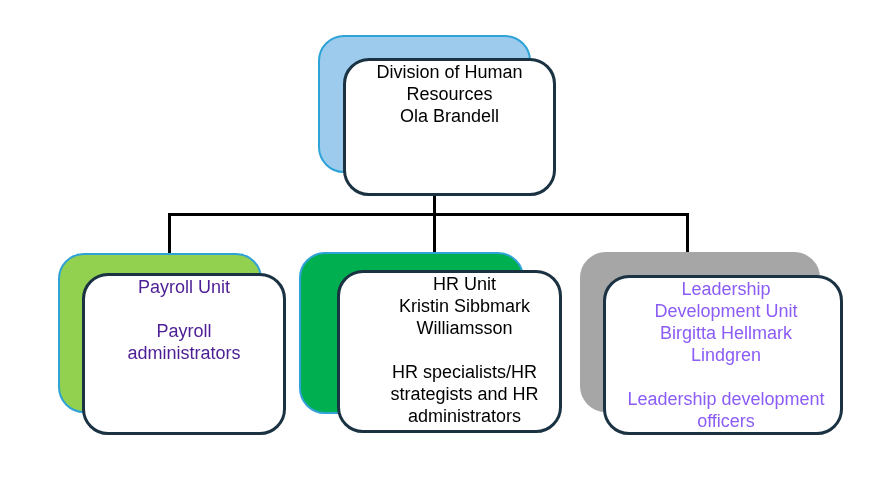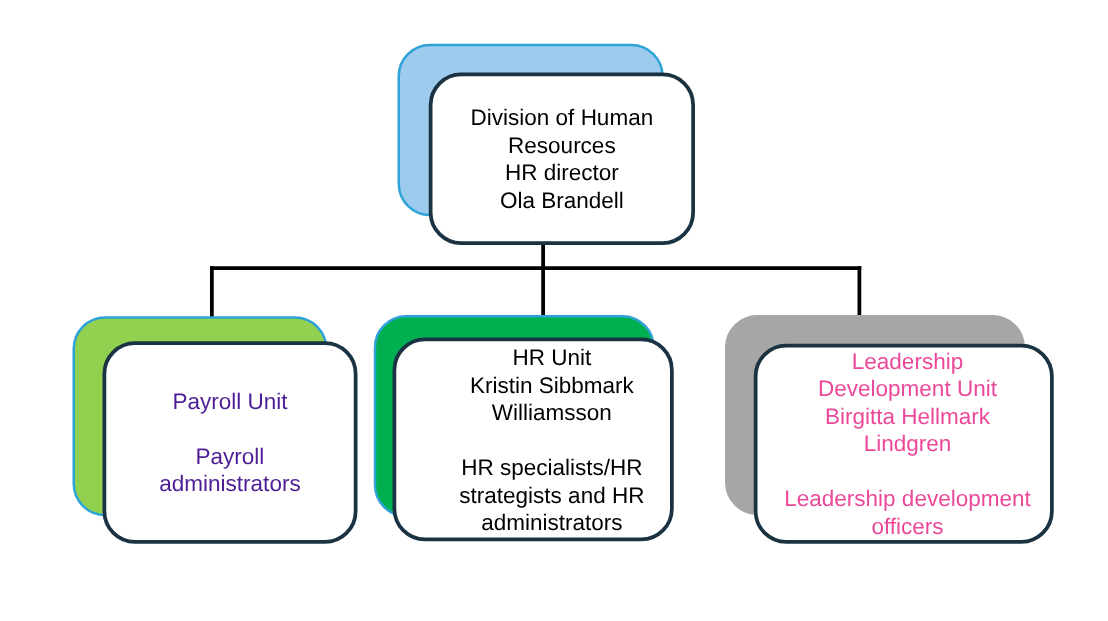--- a/index.html
+++ b/index.html
@@ -22,21 +22,20 @@
     box-sizing: border-box;
   }
   .node {
     position: absolute;
     background: #ffffff;
     border: 3px solid #1a3242;
     border-radius: 26px;
     box-sizing: border-box;
     display: flex;
     flex-direction: column;
-    justify-content: center;
     align-items: center;
     text-align: center;
     font-size: 18px;
     line-height: 22px;
     color: #000000;
     padding: 0 6px;
   }
   .node .txt {
     white-space: pre-line;
   }
@@ -45,21 +44,21 @@
   .connector {
     position: absolute;
     background: #000000;
   }
   
   #root-shadow       { left: 318px; top: 35px;  width: 213px; height: 138px; }
   #root-box          { left: 343px; top: 58px;  width: 213px; height: 138px; }
   #payroll-shadow    { left: 58px;  top: 253px; width: 204px; height: 160px; }
   #payroll-box       { left: 82px;  top: 273px; width: 204px; height: 162px; }
   #hr-shadow         { left: 299px; top: 252px; width: 225px; height: 162px; }
-  #hr-box            { left: 314px; top: 270px; width: 225px; height: 163px; padding-left: 36px; }
+  #hr-box            { left: 337px; top: 270px; width: 225px; height: 163px; padding-left: 36px; }
   #leadership-shadow { left: 580px; top: 252px; width: 240px; height: 160px; }
   #leadership-box    { left: 603px; top: 275px; width: 240px; height: 160px; }
   #connector-stem        { left: 433px; top: 196px; width: 3px;   height: 57px; }
   #connector-horizontal  { left: 168px; top: 213px; width: 521px; height: 3px;  }
   #connector-drop-left   { left: 168px; top: 213px; width: 3px;   height: 42px; }
   #connector-drop-right  { left: 686px; top: 213px; width: 3px;   height: 40px; }
 </style>
 </head>
 <body style="background-color: rgb(255, 255, 255);">
 
@@ -67,21 +66,20 @@
 
   <div class="connector" id="connector-stem" style="background-color: rgb(0, 0, 0);"></div>
   <div class="connector" id="connector-horizontal" style="background-color: rgb(0, 0, 0);"></div>
   <div class="connector" id="connector-drop-left" style="background-color: rgb(0, 0, 0);"></div>
   <div class="connector" id="connector-drop-right" style="background-color: rgb(0, 0, 0);"></div>
 
   <div class="shadow" id="root-shadow" style="background-color: rgb(156, 203, 238); border-color: rgb(47, 162, 214);"></div>
   <div class="node" id="root-box" style="border-color: rgb(26, 50, 66); color: rgb(0, 0, 0);">
     <div class="txt unit">Division of Human
 Resources</div>
-    <div class="txt role">HR director</div>
     <div class="txt person">Ola Brandell</div>
   </div>
 
   <div class="shadow" id="payroll-shadow" style="background-color: rgb(146, 208, 80); border-color: rgb(47, 162, 214);"></div>
   <div class="node" id="payroll-box" style="border-color: rgb(26, 50, 66); color: #4c1d95;">
     <div class="txt unit">Payroll Unit</div>
     <div class="txt staff">Payroll
 administrators</div>
   </div>
 
@@ -89,21 +87,21 @@
   <div class="node" id="hr-box" style="border-color: rgb(26, 50, 66); color: rgb(0, 0, 0);">
     <div class="txt unit">HR Unit</div>
     <div class="txt person">Kristin Sibbmark
 Williamsson</div>
     <div class="txt staff">HR specialists/HR
 strategists and HR
 administrators</div>
   </div>
 
   <div class="shadow" id="leadership-shadow" style="background-color: rgb(166, 166, 166); border-color: rgb(166, 166, 166);"></div>
-  <div class="node" id="leadership-box" style="border-color: rgb(26, 50, 66); color: #ec4899; padding-left: 12px;">
+  <div class="node" id="leadership-box" style="border-color: rgb(26, 50, 66); color: #8b5cf6; padding-left: 12px;">
     <div class="txt unit">Leadership
 Development Unit</div>
     <div class="txt person">Birgitta Hellmark
 Lindgren</div>
     <div class="txt staff">Leadership development
 officers</div>
   </div>
 
 </div>
 

